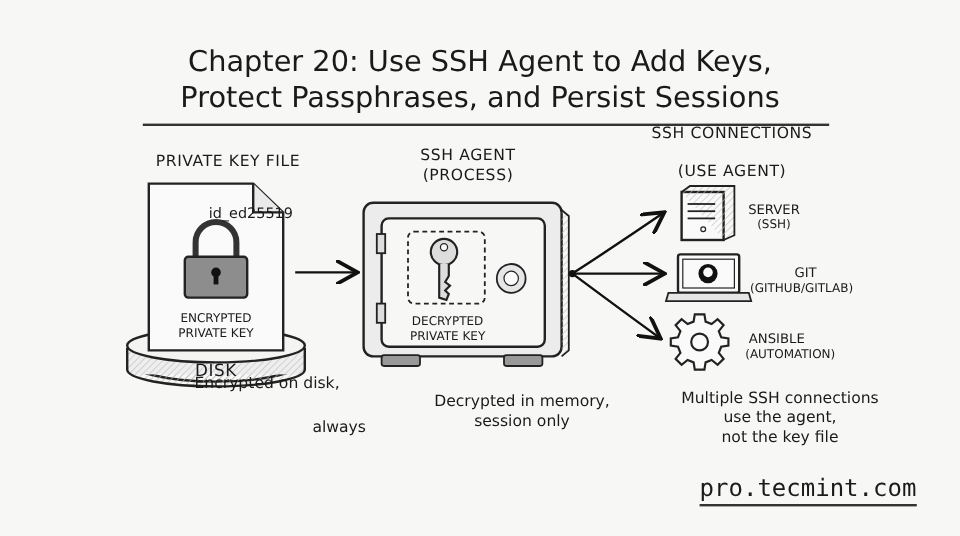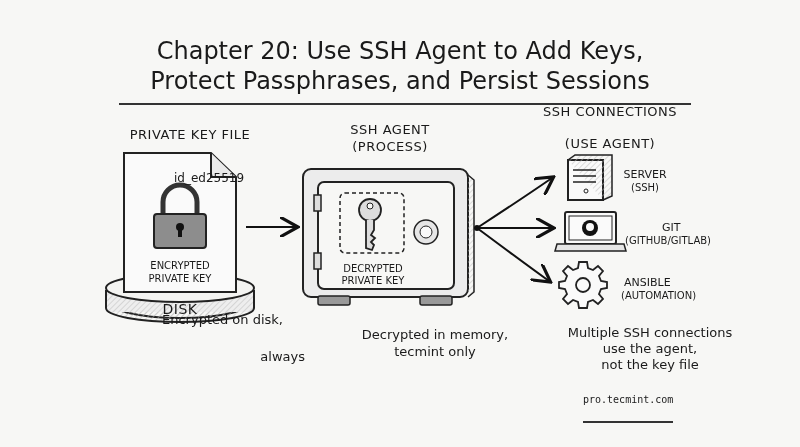--- a/index.html
+++ b/index.html
@@ -5,21 +5,21 @@
   html, body { margin:0; padding:0; }
   body { width:800px; height:447px; background:#f7f7f5; position:relative; overflow:hidden;
          font-family: "DejaVu Sans", sans-serif; color:#1a1a1a; }
   .title { position:absolute; left:0; width:800px; text-align:center; font-size:24px; line-height:30px; }
   .title1 { top:36px; }
   .title2 { top:66px; }
   .title-rule { position:absolute; left:119px; top:103px; width:572px; height:2px; background:#333; }
   .label { position:absolute; text-align:center; font-size:13px; letter-spacing:0.5px; text-transform:uppercase; }
   .small { position:absolute; text-align:center; font-size:10px; text-transform:uppercase; line-height:13px; }
   .caption { position:absolute; text-align:center; font-size:13px; line-height:17px;padding-left:40px; }
-  .footer { position:absolute; left:583px; top:394px; font-size:10px; font-family:"DejaVu Sans Mono", monospace; border-bottom:2px solid #333; padding-bottom:16px; }
+  .footer { position:absolute; left:583px; top:394px; font-size:20px; font-family:"DejaVu Sans Mono", monospace; border-bottom:2px solid #333; padding-bottom:2px; }
   svg { position:absolute; left:0; top:0; }
 </style>
 </head>
 <body>
 
 <div class="title title1">Chapter 20: Use SSH Agent to Add Keys,</div>
 <div class="title title2">Protect Passphrases, and Persist Sessions</div>
 <div class="title-rule"></div>
 
 <div class="label" style="left:100px;top:127px;width:180px;">Private Key File</div>
@@ -119,18 +119,18 @@
 <div class="small" style="left:615px;top:168px;width:60px;font-size:11px;">Server</div>
 <div class="small" style="left:615px;top:181px;width:60px;">(SSH)</div>
 <div class="small" style="left:625px;top:221px;width:60px;text-align:left;font-size:11px;margin-left:37px;">Git</div>
 <div class="small" style="left:625px;top:234px;width:100px;text-align:left;">(GitHub/GitLab)</div>
 <div class="small" style="left:624px;top:276px;width:80px;text-align:left;font-size:11px;">Ansible</div>
 <div class="small" style="left:621px;top:289px;width:90px;text-align:left;">(Automation)</div>
 
 <div class="caption" style="left:100px;top:311px;width:165px;">Encrypted on disk,</div>
 <div class="caption" style="left:100px;top:348px;width:165px;text-align:right;">always</div>
 <div class="caption" style="left:300px;top:326px;width:190px;">Decrypted in memory,</div>
-<div class="caption" style="left:300px;top:343px;width:190px;">tecmint only</div>
+<div class="caption" style="left:300px;top:343px;width:190px;">session only</div>
 <div class="caption" style="left:505px;top:324px;width:210px;">Multiple SSH connections</div>
 <div class="caption" style="left:505px;top:340px;width:210px;">use the agent,</div>
 <div class="caption" style="left:505px;top:356px;width:210px;">not the key file</div>
 
 <div class="footer">pro.tecmint.com</div>
 
 </body></html>

